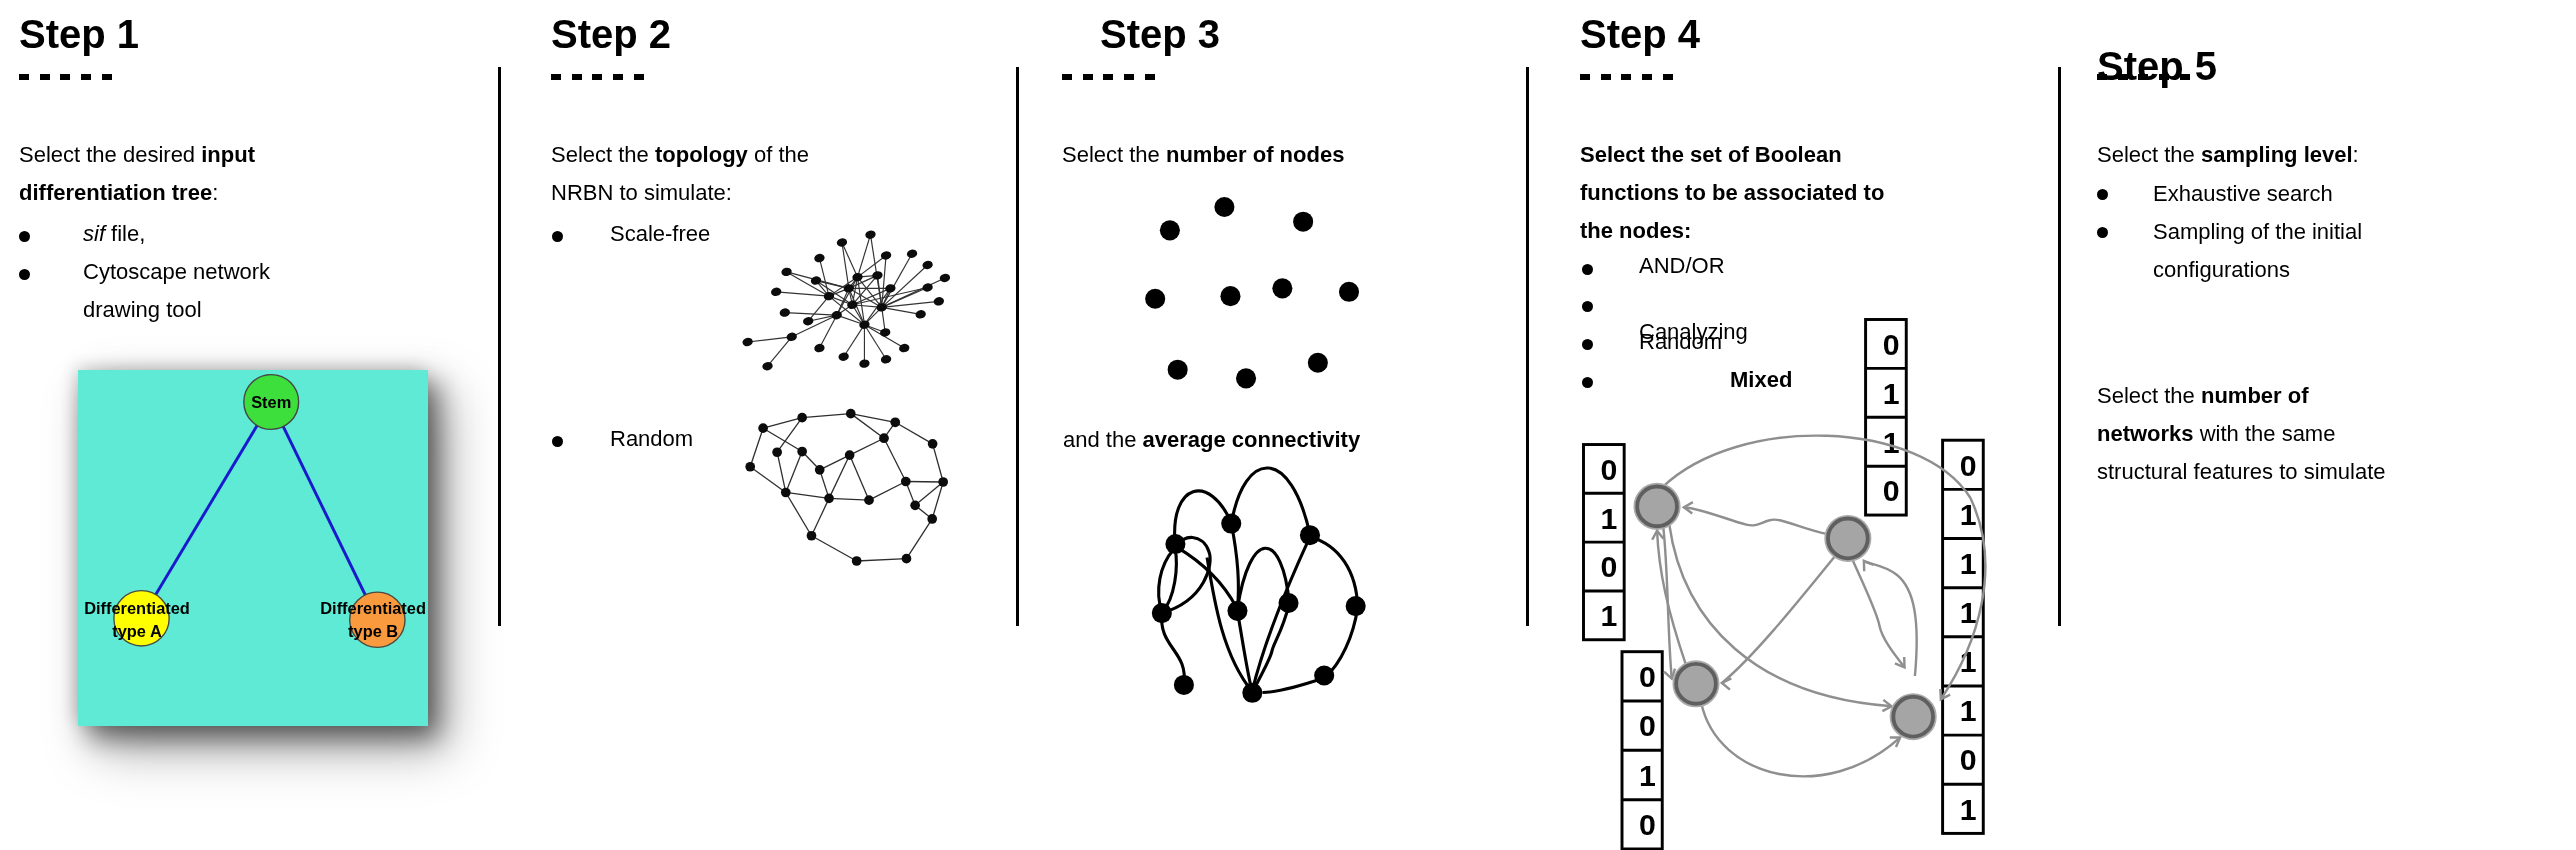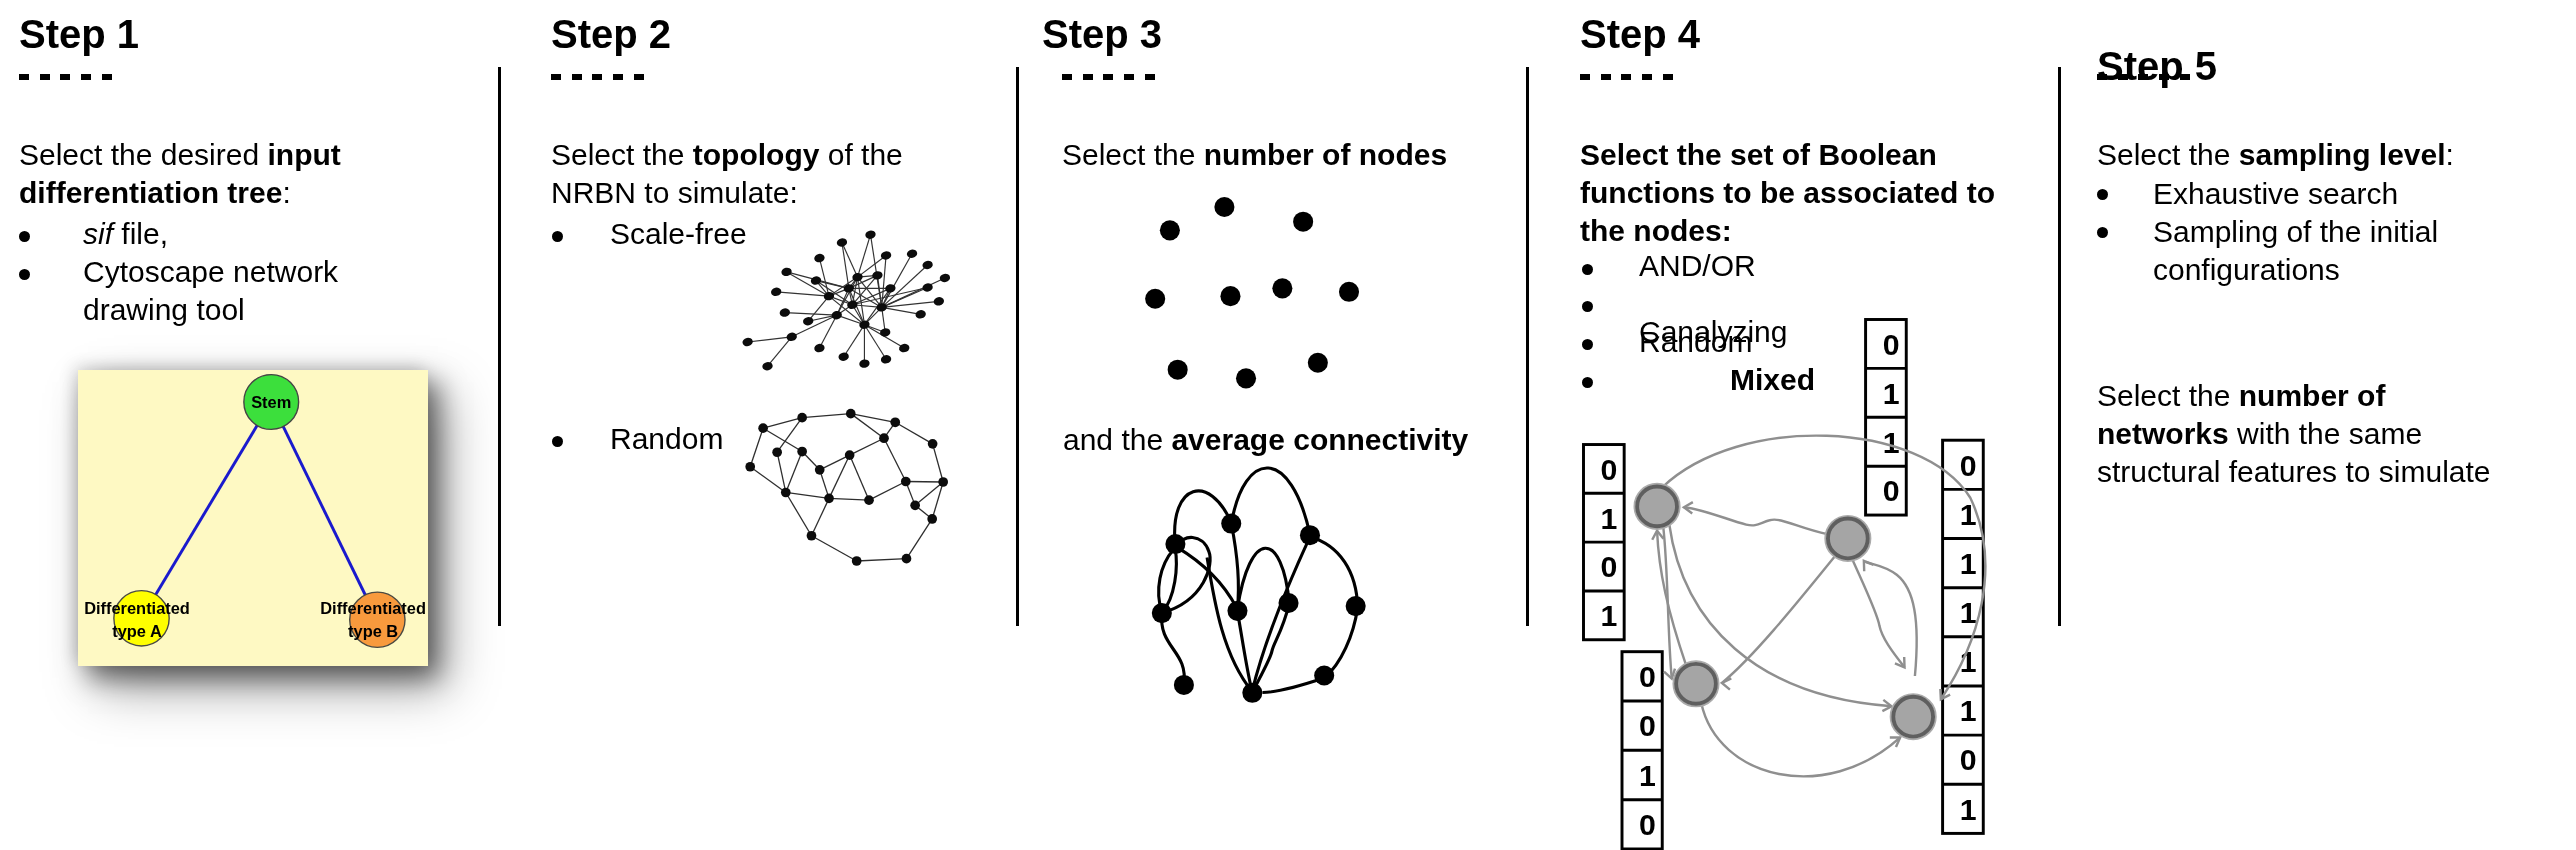--- a/index.html
+++ b/index.html
@@ -1,31 +1,31 @@
 <!DOCTYPE html>
 <html style="font-size:14px"><head>
 <meta charset="utf-8">
 <style>
 html,body{margin:0;padding:0;}
 body{width:2576px;height:851px;position:relative;background:#fff;
  font-family:"Liberation Sans",sans-serif;color:#000;overflow:hidden;}
 .h{position:absolute;font-size:40px;font-weight:bold;line-height:38px;white-space:nowrap;}
-.p{position:absolute;font-size:30px;line-height:38px;white-space:nowrap;}
+.p{position:absolute;font-size:22px;line-height:38px;white-space:nowrap;}
 .dash{position:absolute;height:6px;width:93px;
  background:repeating-linear-gradient(90deg,#000 0,#000 10px,transparent 10px,transparent 20.7px);}
 .sep{position:absolute;width:2.6px;background:#000;}
 .bu{position:absolute;width:11.2px;height:11.2px;border-radius:50%;background:#000;}
 svg{position:absolute;left:0;top:0;}
 </style>
 </head>
 <body>
 
 <div class="h" style="left:19px;top:14.7px;">Step 1</div>
 <div class="h" style="left:551px;top:14.7px;">Step 2</div>
-<div class="h" style="left:1042px;top:14.7px;">Step 3</div>
+<div class="h" style="left:1100px;top:14.7px;">Step 3</div>
 <div class="h" style="left:1580px;top:14.7px;">Step 4</div>
 <div class="h" style="left:2097px;top:14.7px;margin-top:32px;">Step 5</div>
 
 <div class="dash" style="left:19px;top:74px;"></div>
 <div class="dash" style="left:551px;top:74px;"></div>
 <div class="dash" style="left:1062px;top:74px;"></div>
 <div class="dash" style="left:1580px;top:74px;"></div>
 <div class="dash" style="left:2097px;top:74px;"></div>
 
 <div class="sep" style="left:498px;top:67px;height:559px;"></div>
@@ -58,21 +58,21 @@
 <div class="bu" style="left:1582px;top:377px;"></div>
 <div class="p" style="left:1730px;top:361px;font-weight:bold;">Mixed</div>
 
 <div class="p" style="left:2097px;top:136px;">Select the <b>sampling level</b>:</div>
 <div class="bu" style="left:2097px;top:189px;"></div>
 <div class="p" style="left:2153px;top:175px;">Exhaustive search</div>
 <div class="bu" style="left:2097px;top:227px;"></div>
 <div class="p" style="left:2153px;top:213px;">Sampling of the initial<br>configurations</div>
 <div class="p" style="left:2097px;top:377px;">Select the <b>number of</b><br><b>networks</b> with the same<br>structural features to simulate</div>
 
-<div id="tree" style="position:absolute;left:78px;top:370px;width:350px;height:296px;background:#fef9c3;
+<div id="tree" style="position:absolute;left:78px;top:370px;width:350px;height:356px;background:#5eead4;
  box-shadow:10.4px 12px 24px rgba(0,0,0,0.50), 19px 22.5px 48px rgba(0,0,0,0.34), -4.3px -4.3px 15.6px rgba(0,0,0,0.14);">
 <svg width="350" height="280" viewBox="0 0 405 324">
  <line x1="223.6" y1="37" x2="73.5" y2="287.3" stroke="#1a1acd" stroke-width="3.4"></line>
  <line x1="223.6" y1="37" x2="346.4" y2="289" stroke="#1a1acd" stroke-width="3.4"></line>
  <circle cx="223.6" cy="37" r="31.7" fill="#3cdf3c" stroke="#454545" stroke-width="1.6"></circle>
  <circle cx="73.5" cy="287.3" r="32" fill="#ffff00" stroke="#4a4a42" stroke-width="1.6"></circle>
  <circle cx="346.4" cy="289" r="32" fill="#f89a3d" stroke="#4a4a42" stroke-width="1.6"></circle>
  <g font-family="Liberation Sans,sans-serif" font-size="19px" font-weight="bold" text-anchor="middle" fill="#000">
   <text x="223.6" y="43.5">Stem</text>
   <text x="68.3" y="282.9">Differentiated</text>

